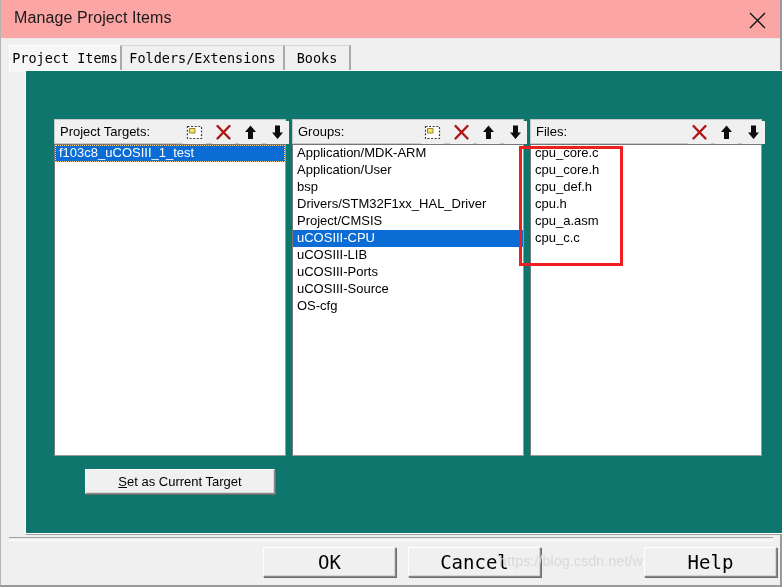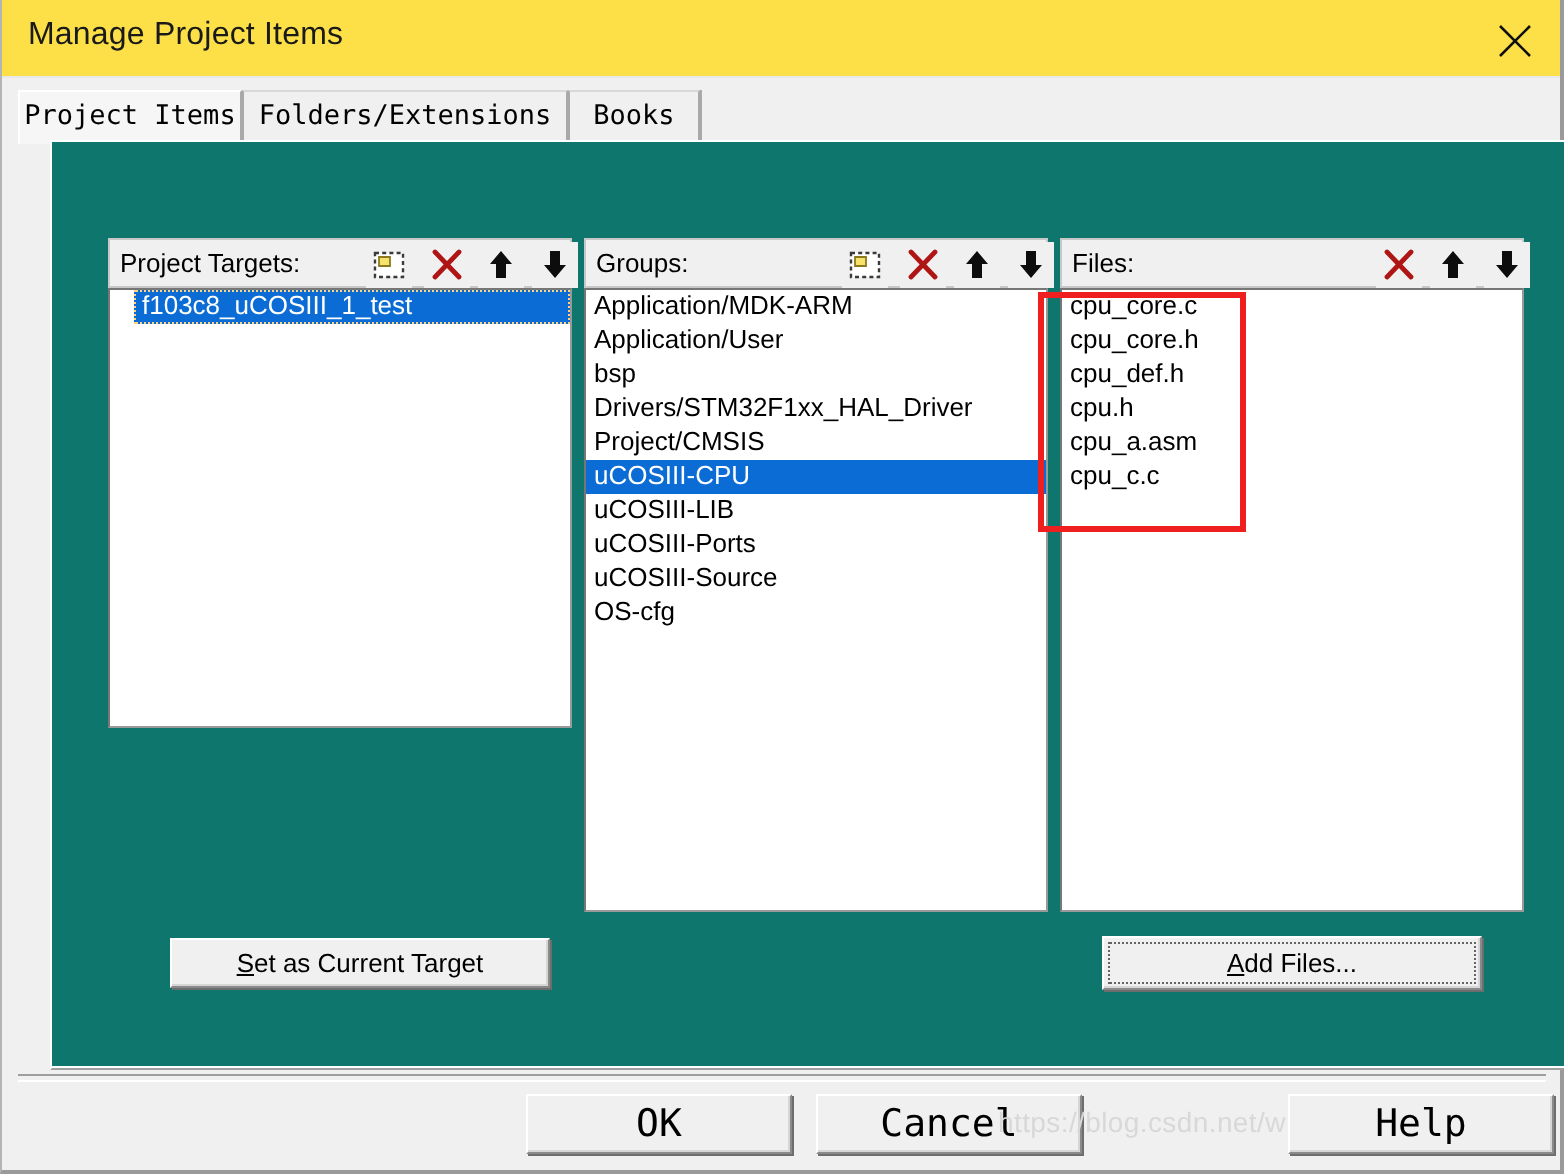--- a/index.html
+++ b/index.html
@@ -24,21 +24,21 @@
     border-left: 1px solid #b4b4b4;
     border-right: 2px solid #9a9a9a;
     border-bottom: 2px solid #9a9a9a;
   }
   
   #titlebar {
     position: absolute;
     left: 0; top: 0;
     width: 779px;
     height: 38px;
-    background: #fde047;
+    background: #fca5a5;
     border-bottom: 1px solid #e8e8e8;
     text-decoration: underline;
   }
   #title-text {
     position: absolute;
     left: 13px;
     top: 9px;
     font-size: 16px;
     color: #1a1a1a;
     letter-spacing: 0.1px;
@@ -279,21 +279,21 @@
         <svg width="21" height="21" viewBox="0 0 21 21">
           <path d="M10.5 3.5 L16 10 L13 10 L13 17 L8 17 L8 10 L5 10 Z" fill="#0d0d0d"></path>
         </svg>
       </div>
       <div class="toolbtn" style="left:211px;">
         <svg width="21" height="21" viewBox="0 0 21 21">
           <path d="M10.5 17 L5 10.5 L8 10.5 L8 3.5 L13 3.5 L13 10.5 L16 10.5 Z" fill="#0d0d0d"></path>
         </svg>
       </div>
     </div>
-    <div class="listbox" id="lb-targets" style="left:28px; top:73px; width:232px; height:220px;padding-left:12px;">
+    <div class="listbox" id="lb-targets" style="left:28px; top:73px; width:232px; height:312px;">
       <div class="lb-item selected focus">f103c8_uCOSIII_1_test</div>
     </div>
 
     <div class="col-head" style="left:266px; top:48px; width:232px;">
       <div class="col-label">Groups:</div>
       <div class="toolbtn" style="left:128px;">
         <svg width="21" height="21" viewBox="0 0 21 21">
           <rect x="3.5" y="4.5" width="14" height="12" fill="#ffffff" stroke="#3a3a3a" stroke-width="1.2" stroke-dasharray="2,1.6"></rect>
           <path d="M5.5 6.5 L11 6.5 L11 11 L5.5 11 Z" fill="#f7e26b" stroke="#8a7a1d" stroke-width="0.9"></path>
         </svg>
@@ -351,23 +351,20 @@
         <div class="lb-item">cpu_def.h</div>
         <div class="lb-item">cpu.h</div>
         <div class="lb-item">cpu_a.asm</div>
         <div class="lb-item">cpu_c.c</div>
       </div>
 
     <div class="btn" style="left:59px; top:398px; width:190px; height:25px; line-height:24px;">
       <span class="lbl"><u>S</u><span>et as Current Target</span></span>
     </div>
 
-    <div class="btn defaultfocus" style="left:525px; top:397px; width:190px; height:27px; line-height:25px;">
-      <span class="lbl"><u>A</u><span>dd Files...</span></span>
-    </div>
   </div>
 
   <div id="anno-rect"></div>
 
   <div id="bottom-sep"></div>
 
   <div class="btn mono" style="left:262px; top:547px; width:133px; height:30px; line-height:29px;">OK</div>
 
   <div class="btn mono" style="left:407px; top:547px; width:133px; height:30px; line-height:29px;">Cancel</div>
 

